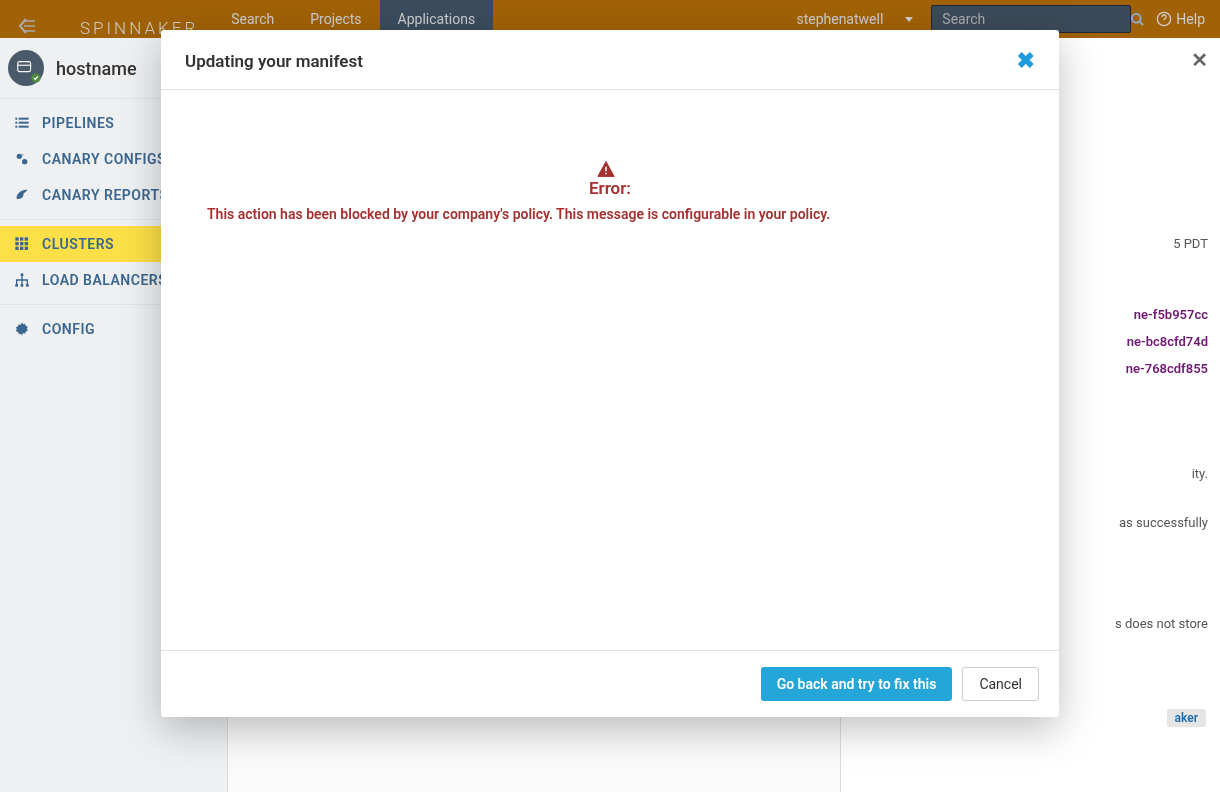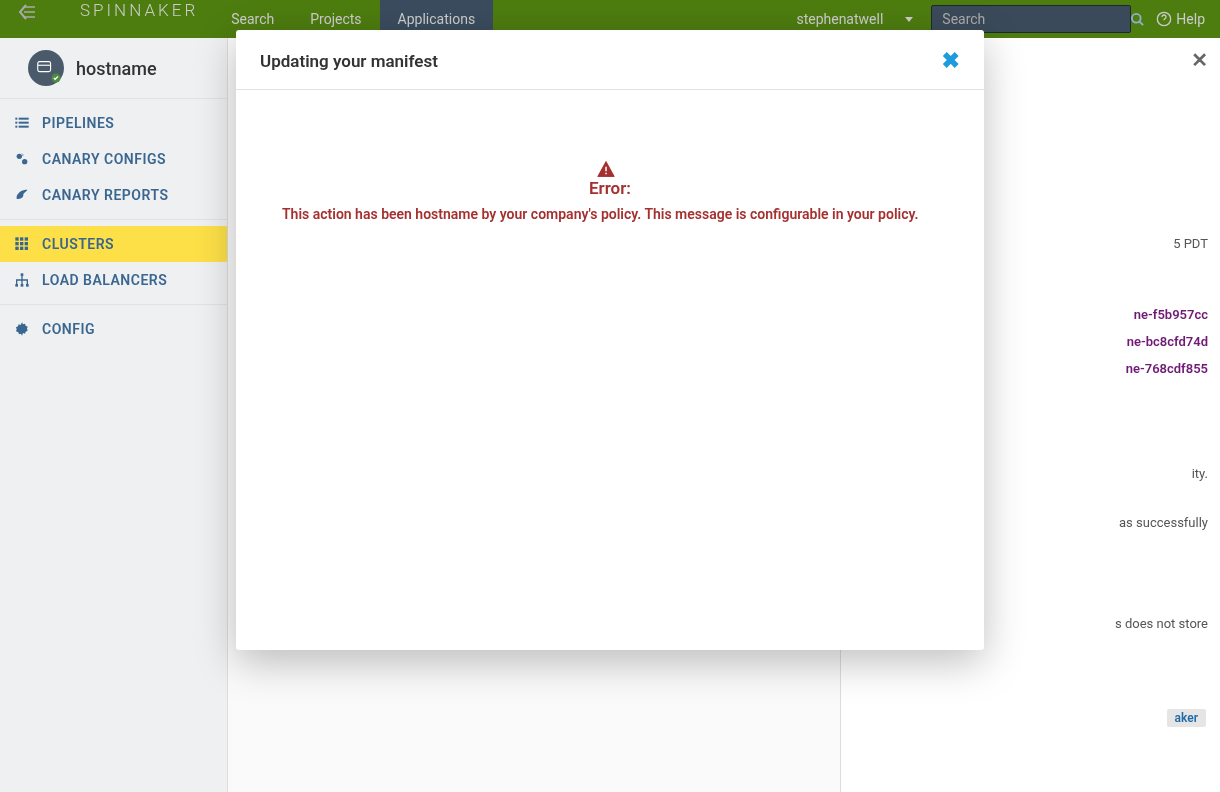--- a/index.html
+++ b/index.html
@@ -1,60 +1,60 @@
 <!DOCTYPE html>
 <html><head>
   <meta charset="utf-8">
   <style>
     * { margin: 0; padding: 0; box-sizing: border-box; font-family: -apple-system, BlinkMacSystemFont, "Segoe UI", Roboto, Helvetica, Arial, sans-serif; }
     body { width: 1220px; height: 792px; overflow: hidden; background: #f5f5f5; position: relative; }
 
     
-    .topnav { height: 38px; background: #4d7c0f; color: #bbb; display: flex; align-items: flex-start; position: relative; }
+    .topnav { height: 38px; background: #a16207; color: #bbb; display: flex; align-items: flex-end; position: relative; }
     .menu-toggle { width: 50px; display: flex; align-items: center; justify-content: center; color: #aaa; font-size: 22px; cursor: pointer; }
     .brand { font-size: 17px; letter-spacing: 3px; color: #ccc; font-weight: 300; padding: 0 15px 0 30px; }
     .nav-links { display: flex; height: 100%; }
     .nav-link { padding: 0 18px; display: flex; align-items: center; font-size: 14px; color: #ccc; cursor: pointer; height: 100%; }
     .nav-link.active { background: #3a4c5e; }
     .nav-right { margin-left: auto; display: flex; align-items: center; height: 100%; }
     .user { font-size: 14px; color: #ccc; padding: 0 8px; display: flex; align-items: center; cursor: pointer; gap: 16px; }
     .caret { display: inline-block; margin-left: 6px; width: 0; height: 0; border-left: 4px solid transparent; border-right: 4px solid transparent; border-top: 5px solid #ccc; }
     .searchbox { background: #3b4a5a; border: 1px solid #1e2833; border-radius: 2px; height: 28px; width: 200px; margin: 0 10px; display: flex; align-items: center; }
     .searchbox input { background: transparent; border: none; color: #ccc; padding: 0 10px; flex: 1; font-size: 14px; outline: none; }
     .searchbox input::placeholder { color: #aaa; }
     .searchbox .sicon { width: 30px; display: flex; align-items: center; justify-content: center; }
     .help { display: flex; align-items: center; padding: 0 15px; font-size: 14px; color: #ccc; cursor: pointer; }
 
     
     .body { display: flex; height: calc(100% - 38px); }
 
     
     .sidebar { width: 228px; background: #eef0f2; border-right: 1px solid #ddd; color: #3a668f; }
-    .app-header { display: flex; align-items: center; padding: 12px 14px 12px 28px; border-bottom: 1px solid #e0e2e5; }
+    .app-header { display: flex; align-items: center; padding: 12px 14px 12px 8px; border-bottom: 1px solid #e0e2e5; }
     .app-icon { width: 36px; height: 36px; border-radius: 50%; background: #4a5a6a; position: relative; display:flex; align-items:center; justify-content:center; }
     .app-name { font-size: 18px; margin-left: 12px; color: #333; font-weight: 500; }
     .side-item { display: flex; align-items: center; padding: 10px 14px; font-size: 14px; font-weight: 600; color: #3a668f; letter-spacing: 0.5px; cursor: pointer; }
     .side-item .si-icon { width: 28px; display: flex; align-items: center; }
     .side-item.active { background: #fde047; color: #3a668f; }
     .nav-group-top { border-bottom: 1px solid #e0e2e5; padding: 6px 0; }
     .nav-group-mid { border-bottom: 1px solid #e0e2e5; padding: 6px 0; }
     .nav-group-bot { padding: 6px 0; }
 
     
     .main { flex: 1; position: relative; background: #fafafa; }
     .detail-panel { position: absolute; right: 0; top: 0; width: 380px; height: 100%; background: #fff; border-left: 1px solid #ddd; padding: 12px; font-size: 13px; color: #555; }
     .detail-header { display:flex; justify-content: space-between; align-items:center; height:20px; }
     .close-x { color: #666; font-size: 20px; cursor:pointer; font-weight: bold; }
     .detail-panel .row { padding: 6px 0; }
     .link-text { color: #701a75; font-weight: 600; }
     .tag { display:inline-block; background:#e5e5e5; color:#1f6ba8; font-size:12px; padding:2px 8px; border-radius:2px; font-weight:600; margin:2px; }
 
     
     .overlay { position: absolute; inset: 0; background: rgba(0,0,0,0.0); display: flex; justify-content: center; align-items: flex-start; }
-    .modal { width: 748px; background: #fff; border-radius: 3px; box-shadow: 0 12px 40px rgba(0,0,0,0.25); margin-top: 30px; display: flex; flex-direction: column; max-height: 740px; }
+    .modal { width: 898px; background: #fff; border-radius: 3px; box-shadow: 0 12px 40px rgba(0,0,0,0.25); margin-top: 30px; display: flex; flex-direction: column; max-height: 740px; }
     .modal-header { padding: 18px 24px 16px; border-bottom: 1px solid #e2e2e2; display: flex; align-items: center; }
     .modal-title { font-size: 17px; font-weight: 600; color: #333; flex: 1; }
     .modal-close { color: #1f9bdd; font-size: 22px; cursor: pointer; font-weight: bold; }
     .modal-body { flex: 1; padding: 70px 46px 20px; min-height: 560px; }
     .error-head { display: flex; align-items: center; color: #a53030; font-size: 17px; font-weight: 600; margin-bottom: 8px; flex-direction: column; }
     .error-head .warn-icon { margin-right: 8px; }
     .error-msg { color: #a53030; font-size: 14px; font-weight: 600; }
     .modal-footer { border-top: 1px solid #e2e2e2; padding: 16px 20px; display: flex; justify-content: flex-end; gap: 10px; }
     .btn { padding: 8px 16px; font-size: 14px; border-radius: 3px; cursor: pointer; }
     .btn-primary { background: #24a6d9; color: #fff; border: none; font-weight: 600; }
@@ -232,16 +232,20 @@
         <span class="warn-icon">
           <svg width="18" height="18" viewBox="0 0 24 24" fill="#a53030">
               <path d="M12 2L1 22h22L12 2zm0 6v6m0 2v2" stroke="#a53030"></path>
               <path d="M12 2L1 22h22L12 2z"></path>
               <rect x="11" y="9" width="2" height="6" fill="#fff"></rect>
               <rect x="11" y="17" width="2" height="2" fill="#fff"></rect>
             </svg>
         </span>
         <span>Error:</span>
       </div>
-      <div class="error-msg">This action has been hostname by your company's policy. This message is configurable in your policy.</div>
+      <div class="error-msg">This action has been blocked by your company's policy. This message is configurable in your policy.</div>
+    </div>
+    <div class="modal-footer">
+      <button class="btn btn-primary">Go back and try to fix this</button>
+      <button class="btn btn-secondary">Cancel</button>
     </div>
   </div>
 </div>
 
 </body></html>

